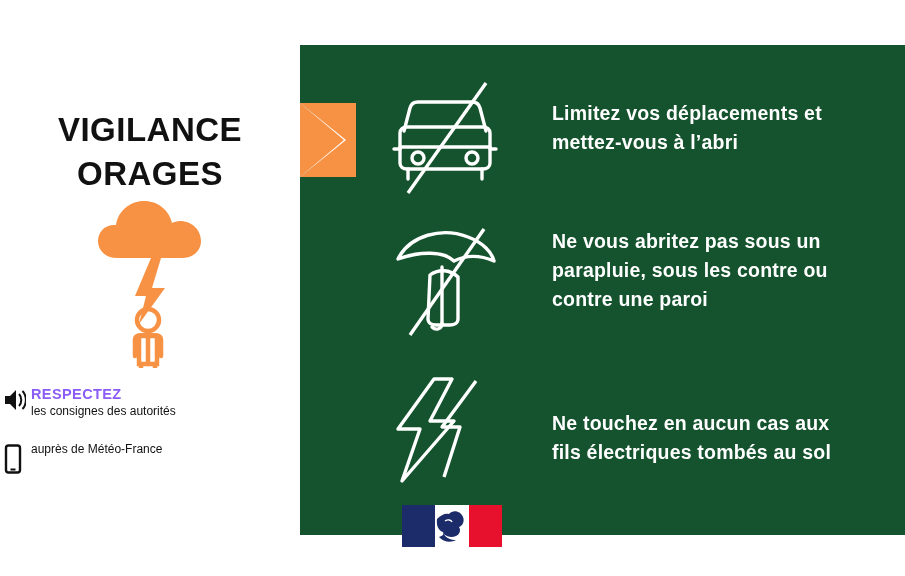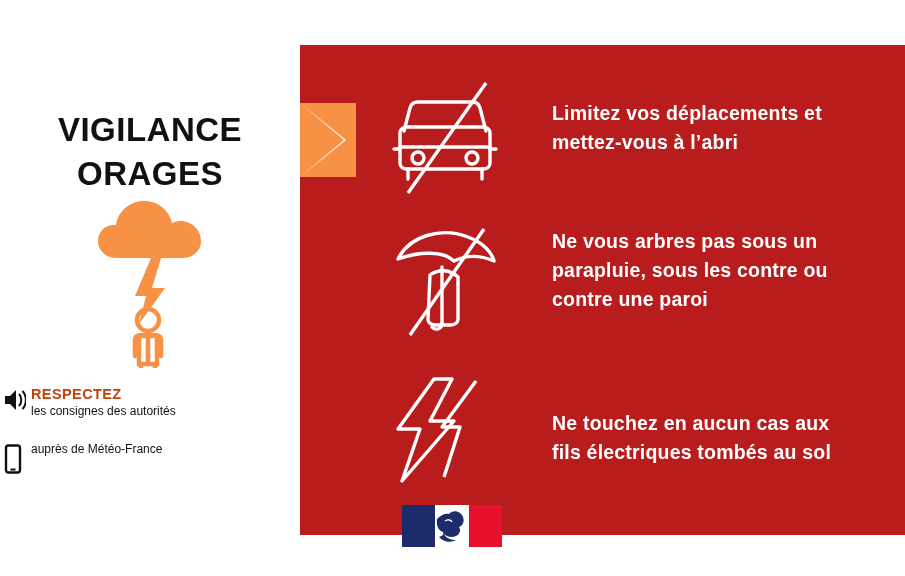--- a/index.html
+++ b/index.html
@@ -50,37 +50,37 @@
     margin-bottom: 22px;
   }
   .advice-icon {
     position: absolute;
     left: 2px; top: 2px;
     width: 24px; height: 28px;
   }
   .advice-head {
     font-weight: bold;
     font-size: 14.5px;
-    color: #c2410c;
+    color: #8b5cf6;
     letter-spacing: 0.4px;
     line-height: 1.25;
   }
   .advice-sub {
     font-size: 12px;
     color: #111111;
     line-height: 1.32;
     margin-top: 1px;
   }
 
   
   #orange-panel {
     position: absolute;
     left: 300px; top: 45px;
     width: 605px; height: 490px;
-    background: #b91c1c;
+    background: #14532d;
   }
   #panel-arrow {
     position: absolute;
     left: 300px; top: 103px;
     width: 56px; height: 74px;
     overflow: hidden;
   }
 
   .tip-row {
     position: absolute;
@@ -206,21 +206,21 @@
         <g fill="none" stroke="#ffffff" stroke-width="3.4" stroke-linejoin="round" stroke-linecap="round">
           <path d="M18 44 C30 20 62 12 88 22 C104 28 112 38 114 46 C100 40 86 40 74 46 C64 36 40 36 18 44 Z"></path>
           <path d="M62 52 L62 108"></path>
           <path d="M62 108 C62 114 56 116 52 112"></path>
           <path d="M50 60 C58 54 70 54 78 62 L78 104 C78 108 74 110 70 110 L56 110 C52 110 48 108 48 104 Z"></path>
         </g>
         <line x1="104" y1="14" x2="30" y2="120" stroke="#ffffff" stroke-width="3.4"></line>
       </svg>
     </span>
     <div class="tip-text">
-      <div>Ne vous arbres pas sous un</div>
+      <div>Ne vous abritez pas sous un</div>
       <div>parapluie, sous les contre ou</div>
       <div>contre une paroi</div>
     </div>
   </div>
 
   <div class="tip-row" id="tip-row-2">
     <span class="tip-icon">
       <svg width="130" height="130" viewBox="0 0 130 130" aria-hidden="true">
         <g fill="none" stroke="#ffffff" stroke-width="3.4" stroke-linejoin="round">
           <path d="M54 14 L18 64 L40 64 L22 116 L74 56 L50 56 L72 14 Z"></path>

